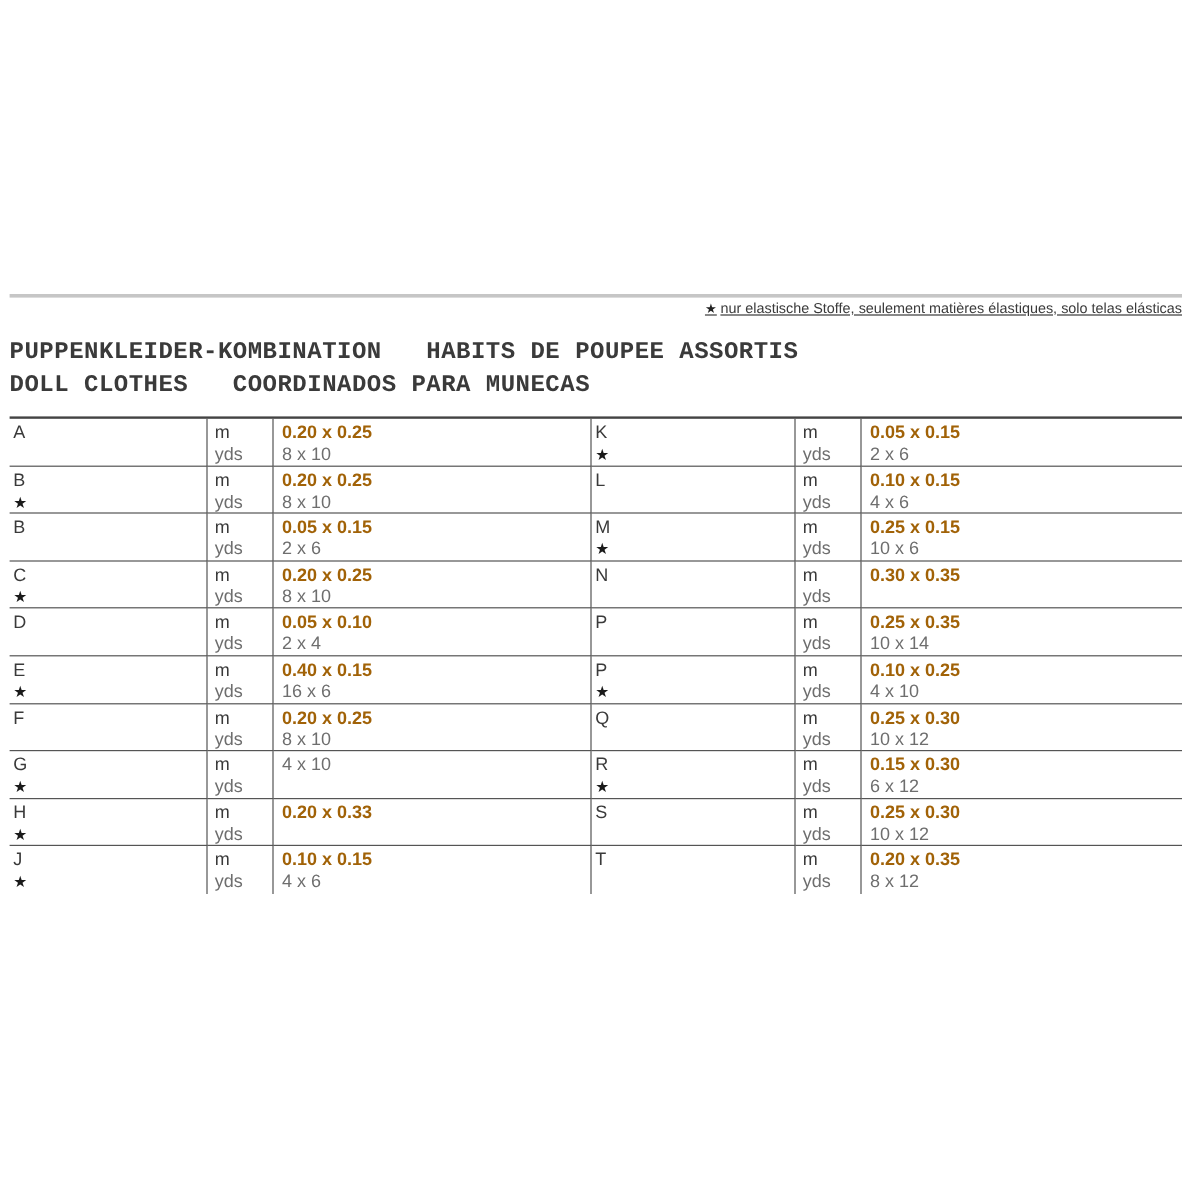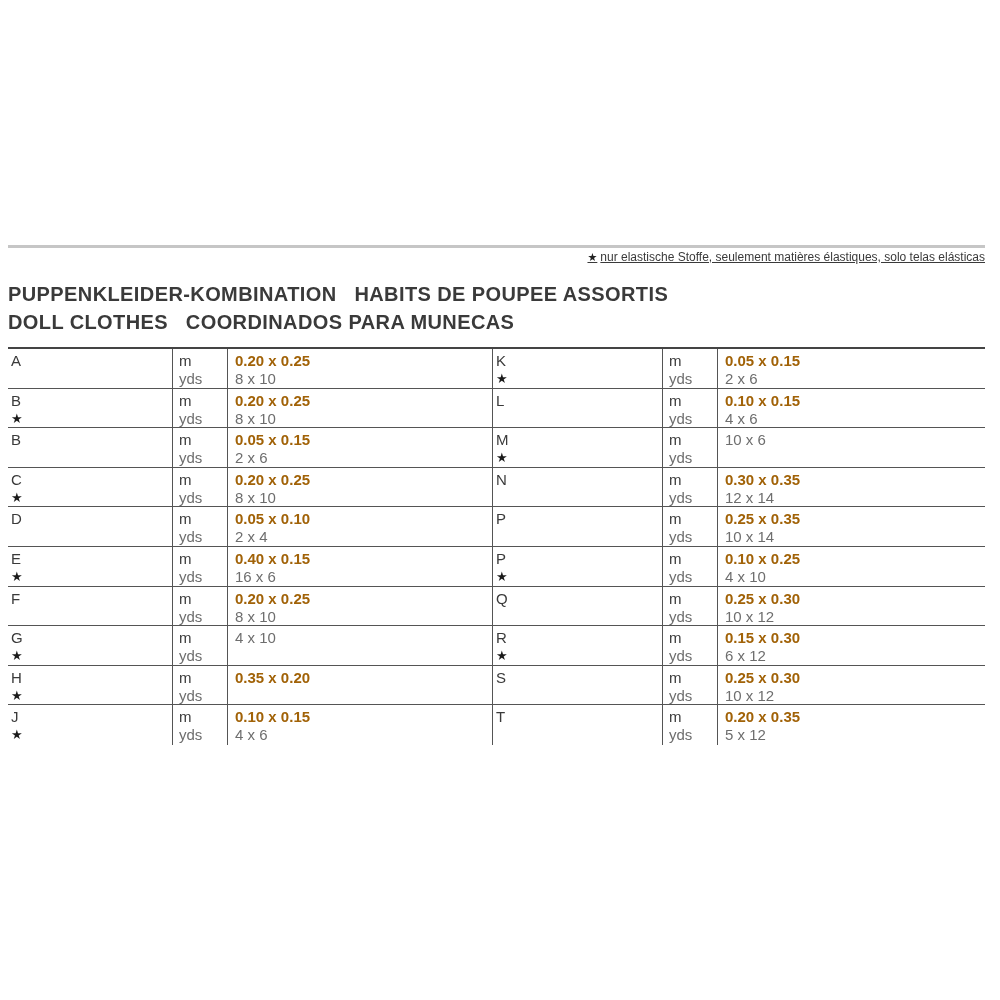--- a/index.html
+++ b/index.html
@@ -25,21 +25,21 @@
   }
   .note{
     position:absolute;top:250px;right:15px;
     font-size:12px;line-height:14px;
     color:var(--text-dark);
     white-space:pre;
     text-decoration:underline;
   }
   .note .star{font-size:11px;margin-right:3px;color:#222;}
   .title-block{
-    position:absolute;left:8px;top:280px;
+    position:absolute;left:8px;top:280px;font-family:Liberation Mono, monospace;
   }
   .title-line{
     font-size:20px;font-weight:bold;
     letter-spacing:0.4px;
     line-height:28px;
     color:var(--text-dark);
     white-space:pre;
   }
   .fabric-table{
     position:absolute;left:8px;top:347px;
@@ -139,20 +139,21 @@
     </div>
     <div class="cell c-letter vline">
       <div class="l1">M</div>
       <div class="l2 star-cell">★</div>
     </div>
     <div class="cell c-unit vline">
       <div class="l1">m</div>
       <div class="l2">yds</div>
     </div>
     <div class="cell c-value">
+      <div class="l1 mval">0.25 x 0.15</div>
       <div class="l2 ydsval">10 x 6</div>
     </div>
     <div class="cell c-letter vline">
       <div class="l1">C</div>
       <div class="l2 star-cell">★</div>
     </div>
     <div class="cell c-unit vline">
       <div class="l1">m</div>
       <div class="l2">yds</div>
     </div>
@@ -162,21 +163,20 @@
     </div>
     <div class="cell c-letter vline">
       <div class="l1">N</div>
     </div>
     <div class="cell c-unit vline">
       <div class="l1">m</div>
       <div class="l2">yds</div>
     </div>
     <div class="cell c-value">
       <div class="l1 mval">0.30 x 0.35</div>
-      <div class="l2 ydsval">12 x 14</div>
     </div>
     <div class="cell c-letter vline">
       <div class="l1">D</div>
     </div>
     <div class="cell c-unit vline">
       <div class="l1">m</div>
       <div class="l2">yds</div>
     </div>
     <div class="cell c-value vline">
       <div class="l1 mval">0.05 x 0.10</div>
@@ -264,21 +264,21 @@
     </div>
     <div class="cell c-letter vline">
       <div class="l1">H</div>
       <div class="l2 star-cell">★</div>
     </div>
     <div class="cell c-unit vline">
       <div class="l1">m</div>
       <div class="l2">yds</div>
     </div>
     <div class="cell c-value vline">
-      <div class="l1 mval">0.35 x 0.20</div>
+      <div class="l1 mval">0.20 x 0.33</div>
     </div>
     <div class="cell c-letter vline">
       <div class="l1">S</div>
     </div>
     <div class="cell c-unit vline">
       <div class="l1">m</div>
       <div class="l2">yds</div>
     </div>
     <div class="cell c-value">
       <div class="l1 mval">0.25 x 0.30</div>
@@ -298,15 +298,15 @@
     </div>
     <div class="cell c-letter vline last">
       <div class="l1">T</div>
     </div>
     <div class="cell c-unit vline last">
       <div class="l1">m</div>
       <div class="l2">yds</div>
     </div>
     <div class="cell c-value last">
       <div class="l1 mval">0.20 x 0.35</div>
-      <div class="l2 ydsval">5 x 12</div>
+      <div class="l2 ydsval">8 x 12</div>
     </div>
   </div>
 
 </body></html>

